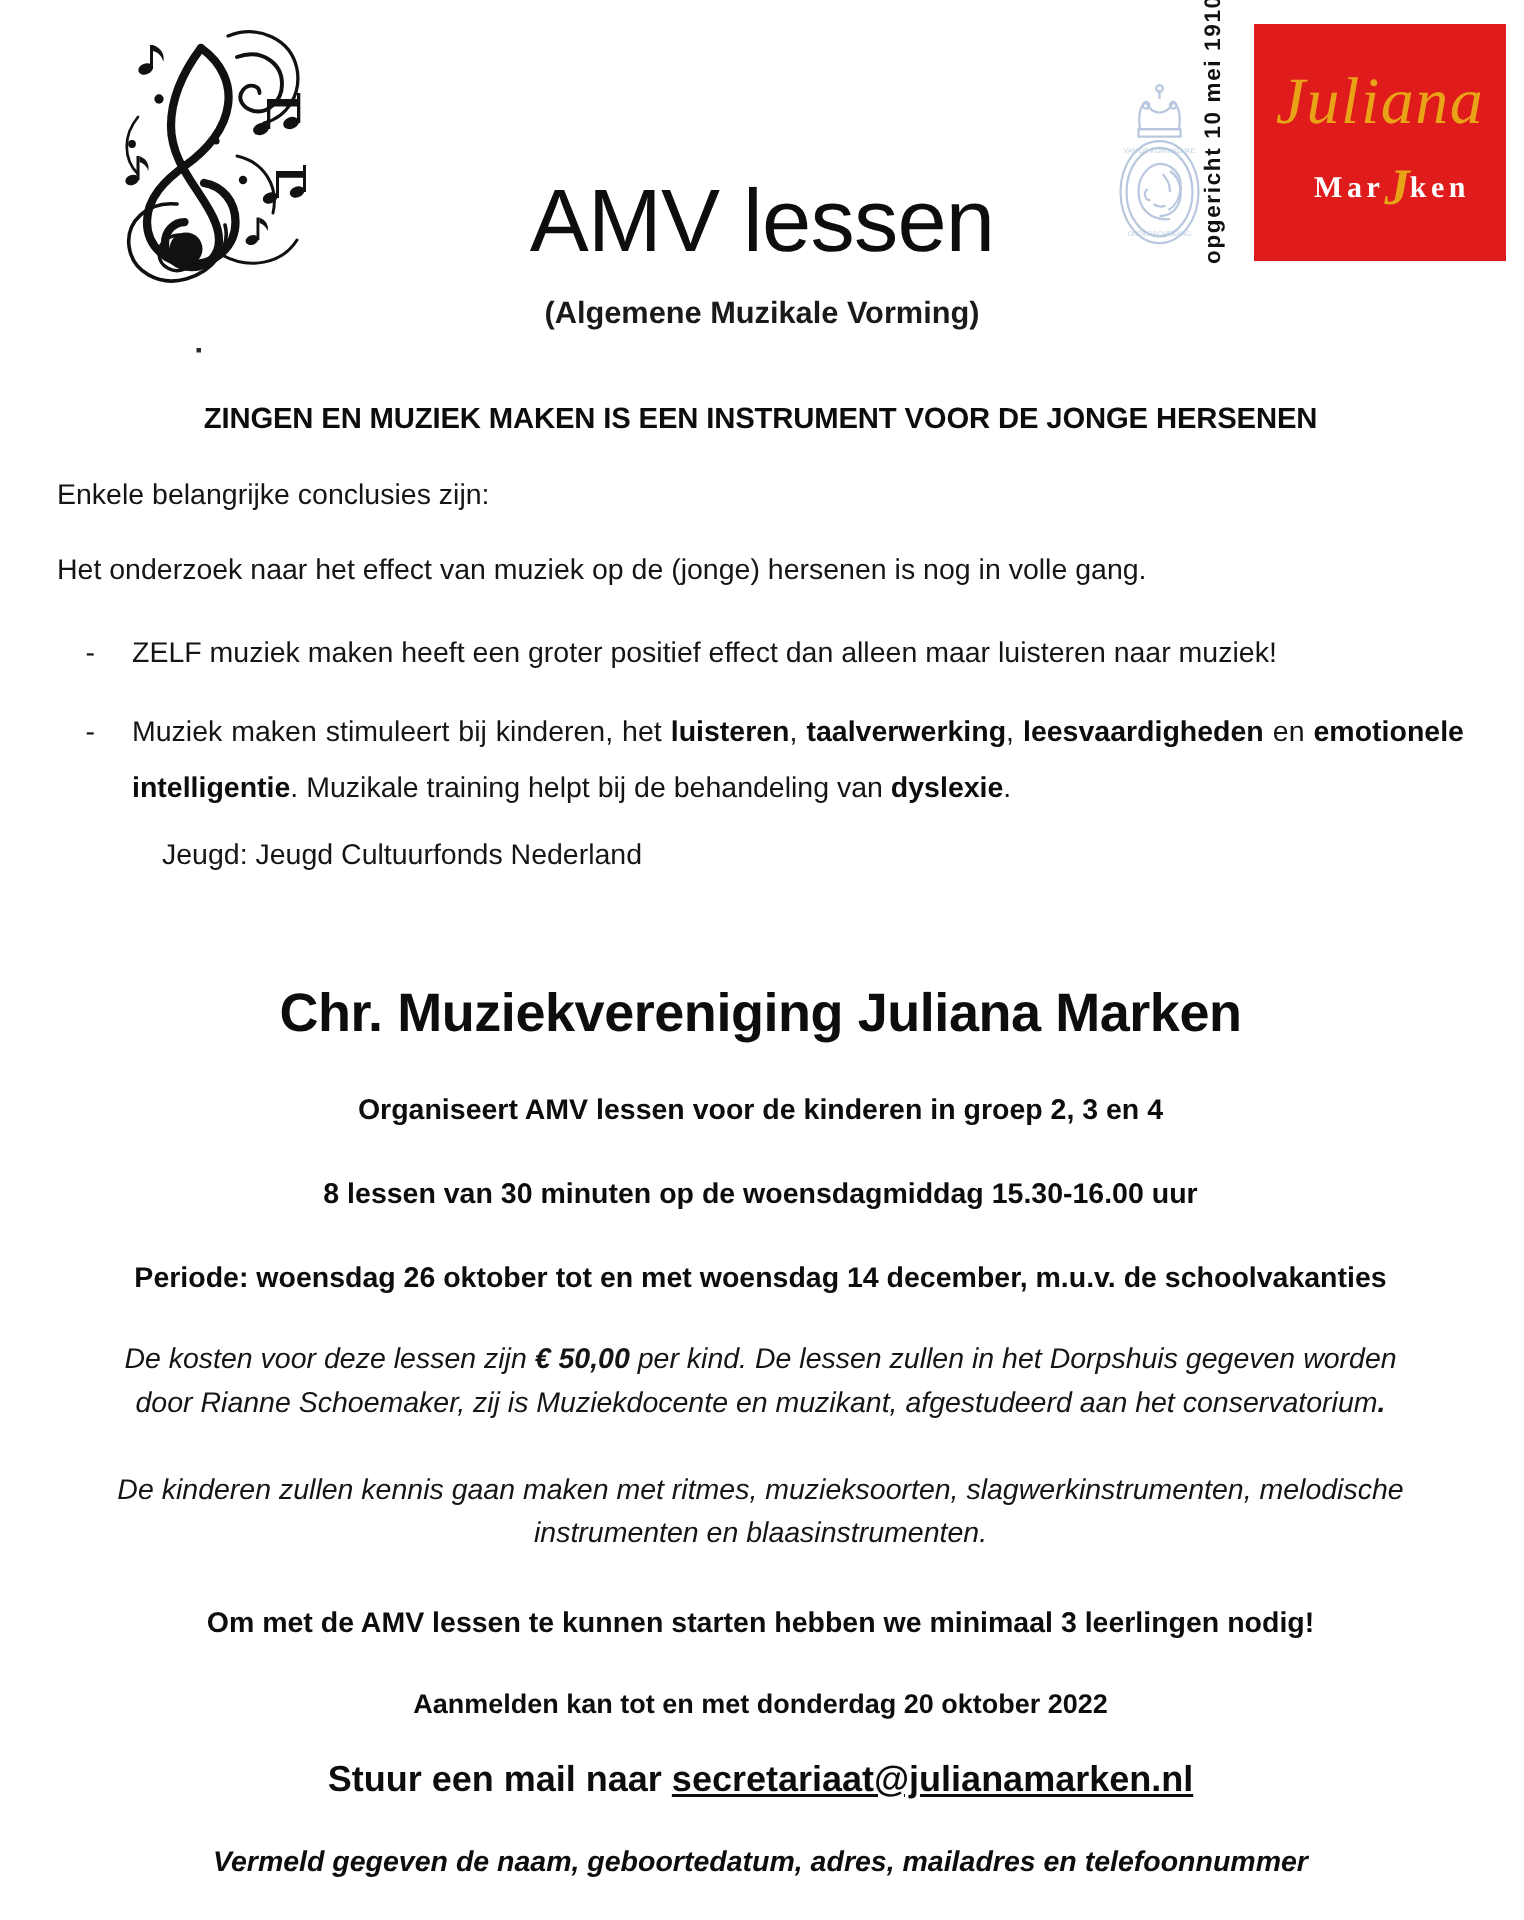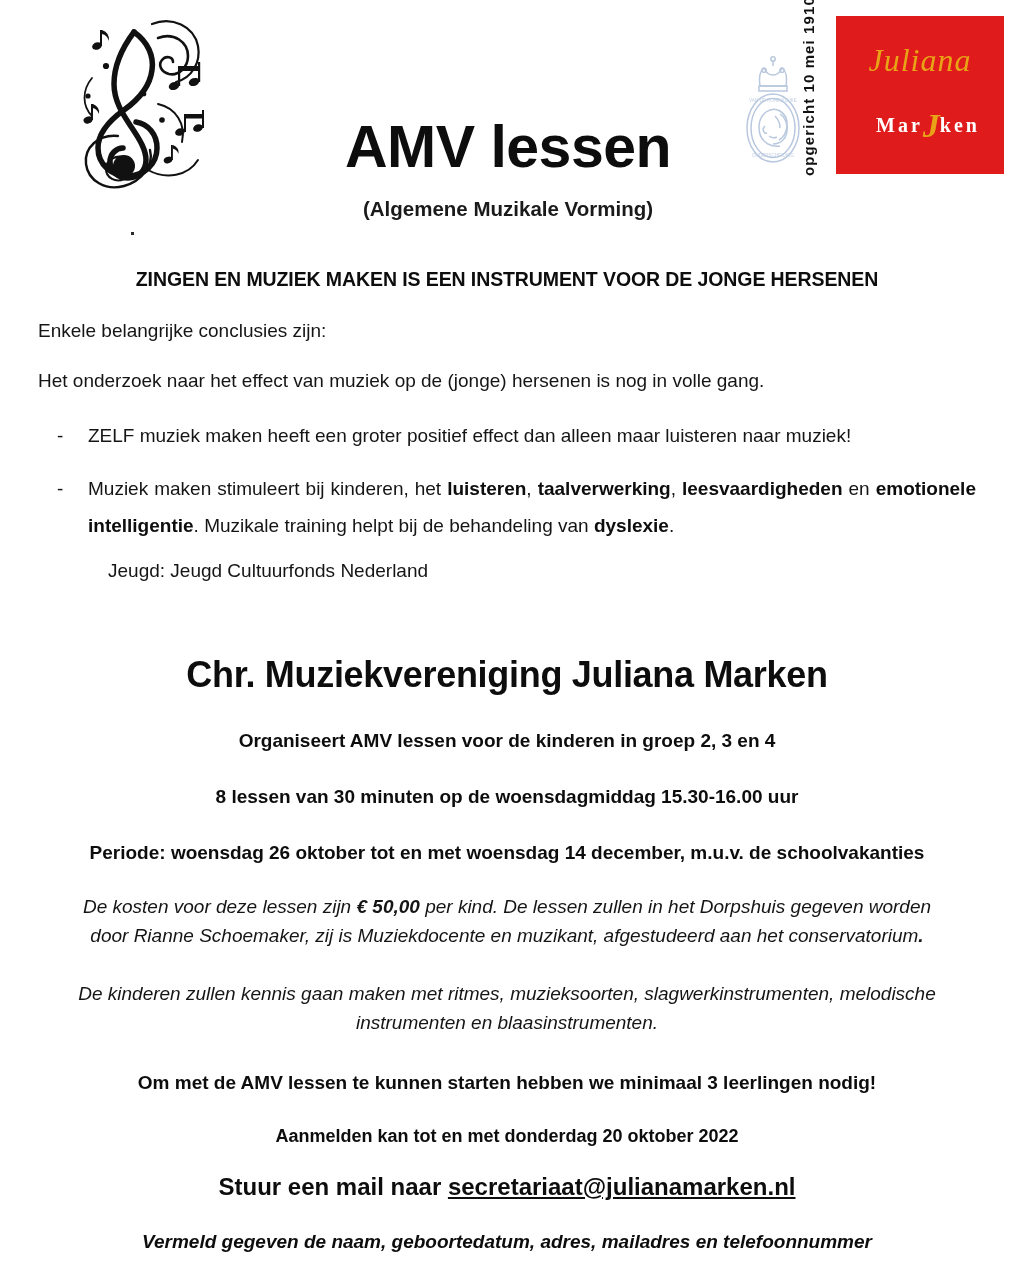--- a/index.html
+++ b/index.html
@@ -53,21 +53,21 @@
   
   .title-block {
     position: absolute;
     left: 0;
     right: 0;
     top: 118px;
     text-align: center;
   }
   .doc-title {
     font-size: 59px;
-    font-weight: bold;
+    font-weight: normal;
     line-height: 1.0;
     letter-spacing: -0.5px;
     margin: 0;
     color: #0d0d0d;
   }
   .doc-subtitle {
     font-size: 20.5px;
     font-weight: bold;
     margin: 20px 0 0 0;
     color: #1a1a1a;
@@ -116,21 +116,21 @@
     height: 158px;
     background: #e01b1b;
   }
   .logo-juliana {
     position: absolute;
     left: 0; right: 0;
     top: 26px;
     text-align: center;
     font-family: "Liberation Serif", serif;
     font-style: italic;
-    font-size: 32px;
+    font-size: 44px;
     color: #e8a317;
     letter-spacing: 1px;
   }
   .logo-marken {
     position: absolute;
     left: 0; right: 0;
     top: 86px;
     text-align: center;
     font-family: "Liberation Serif", serif;
     font-size: 20px;

